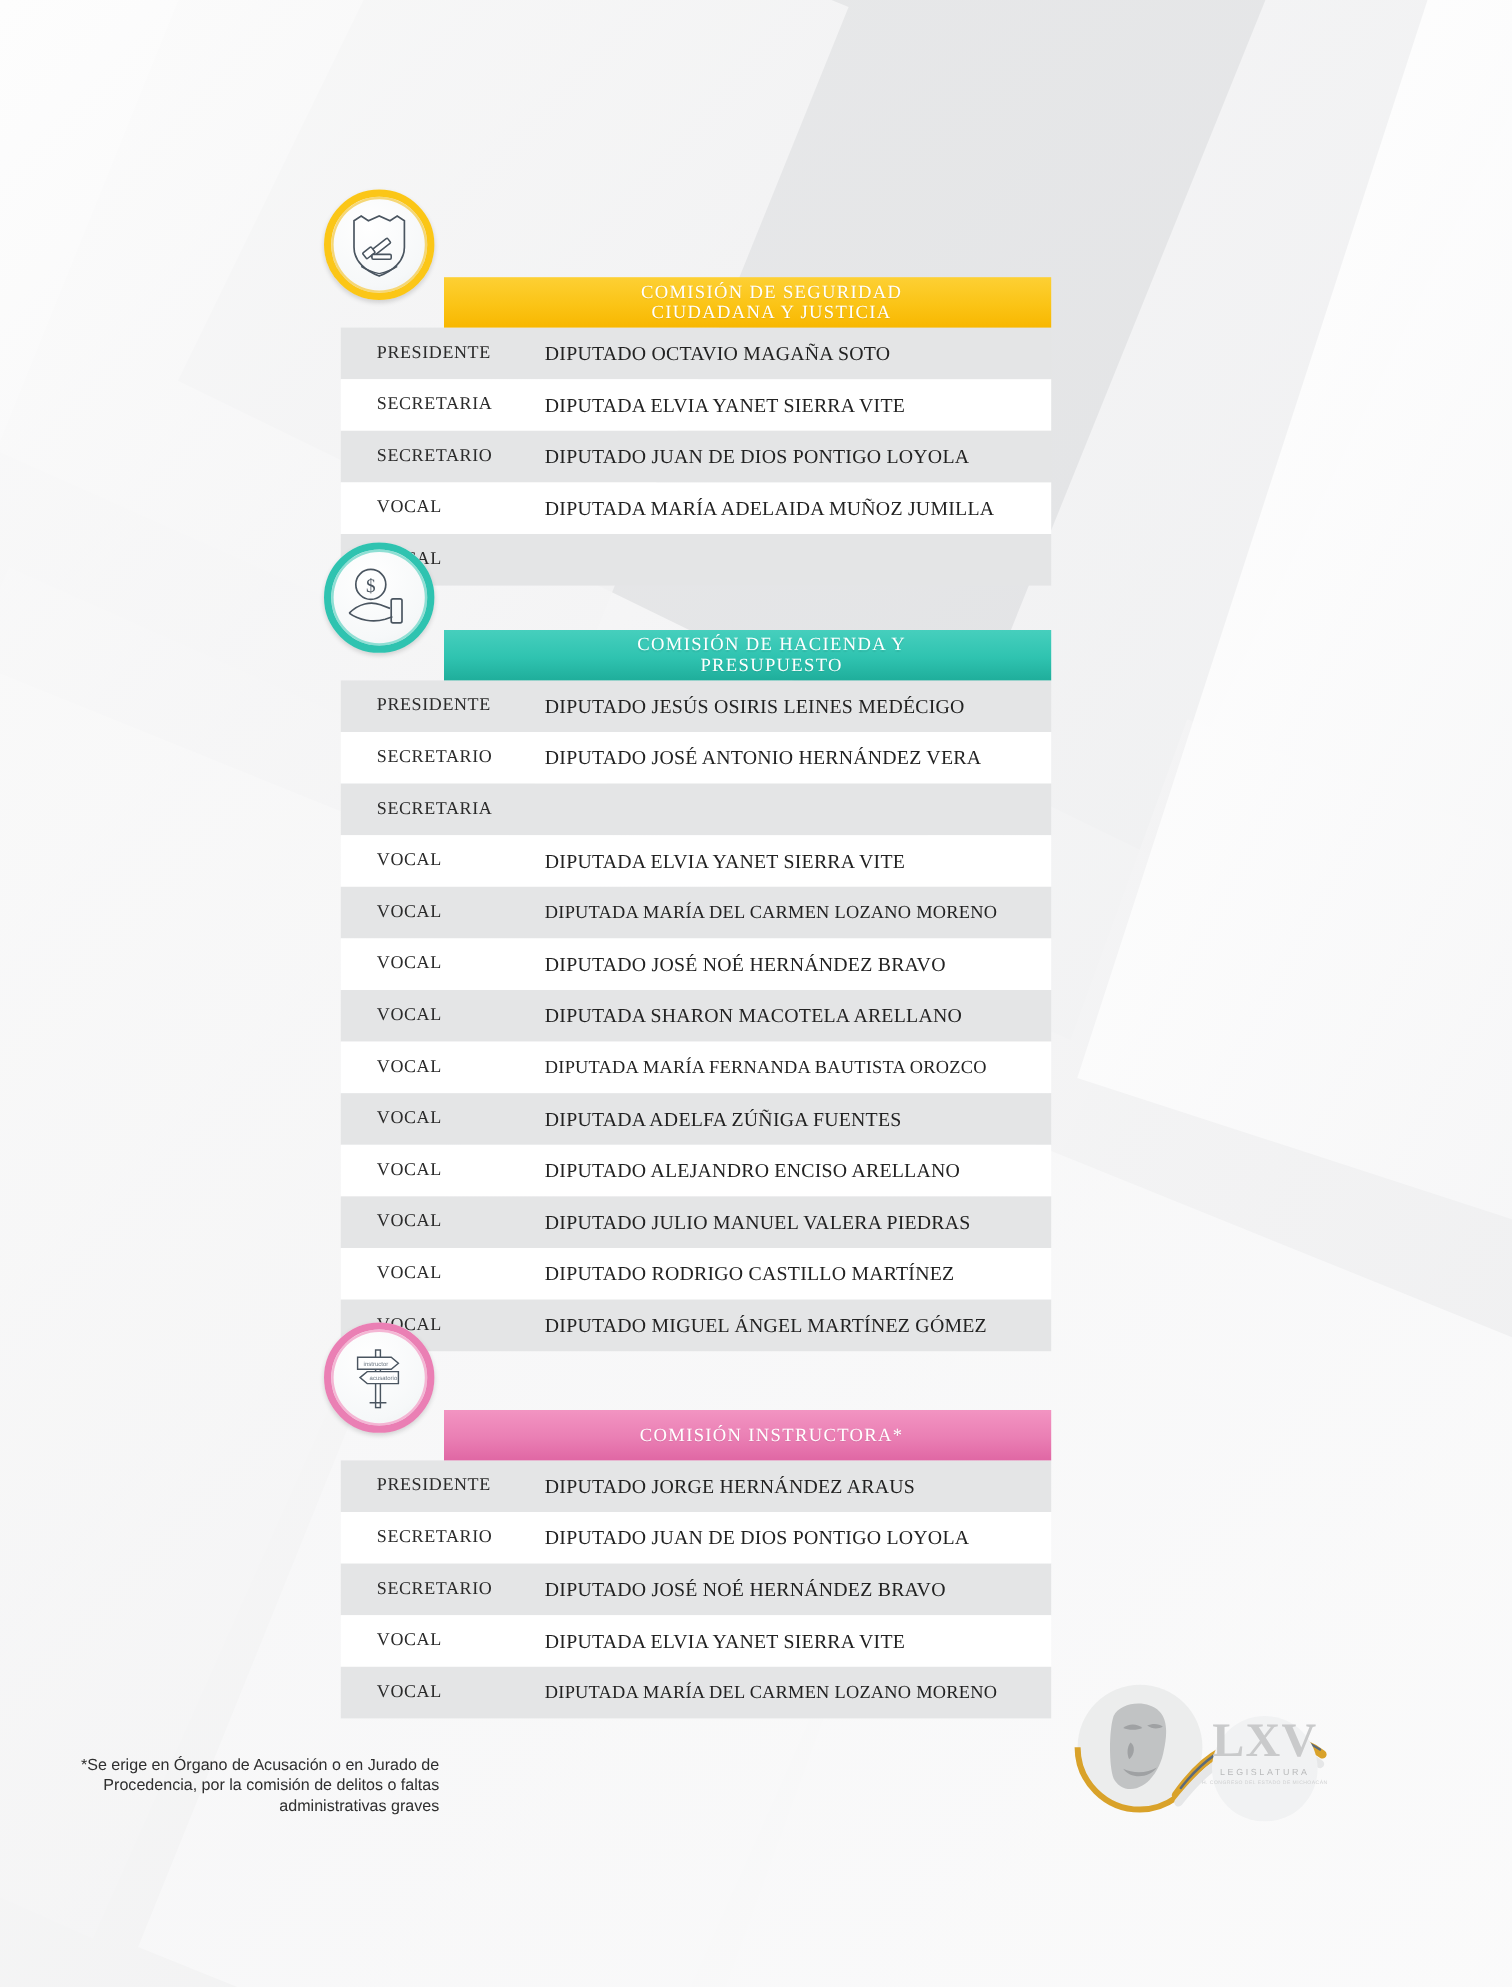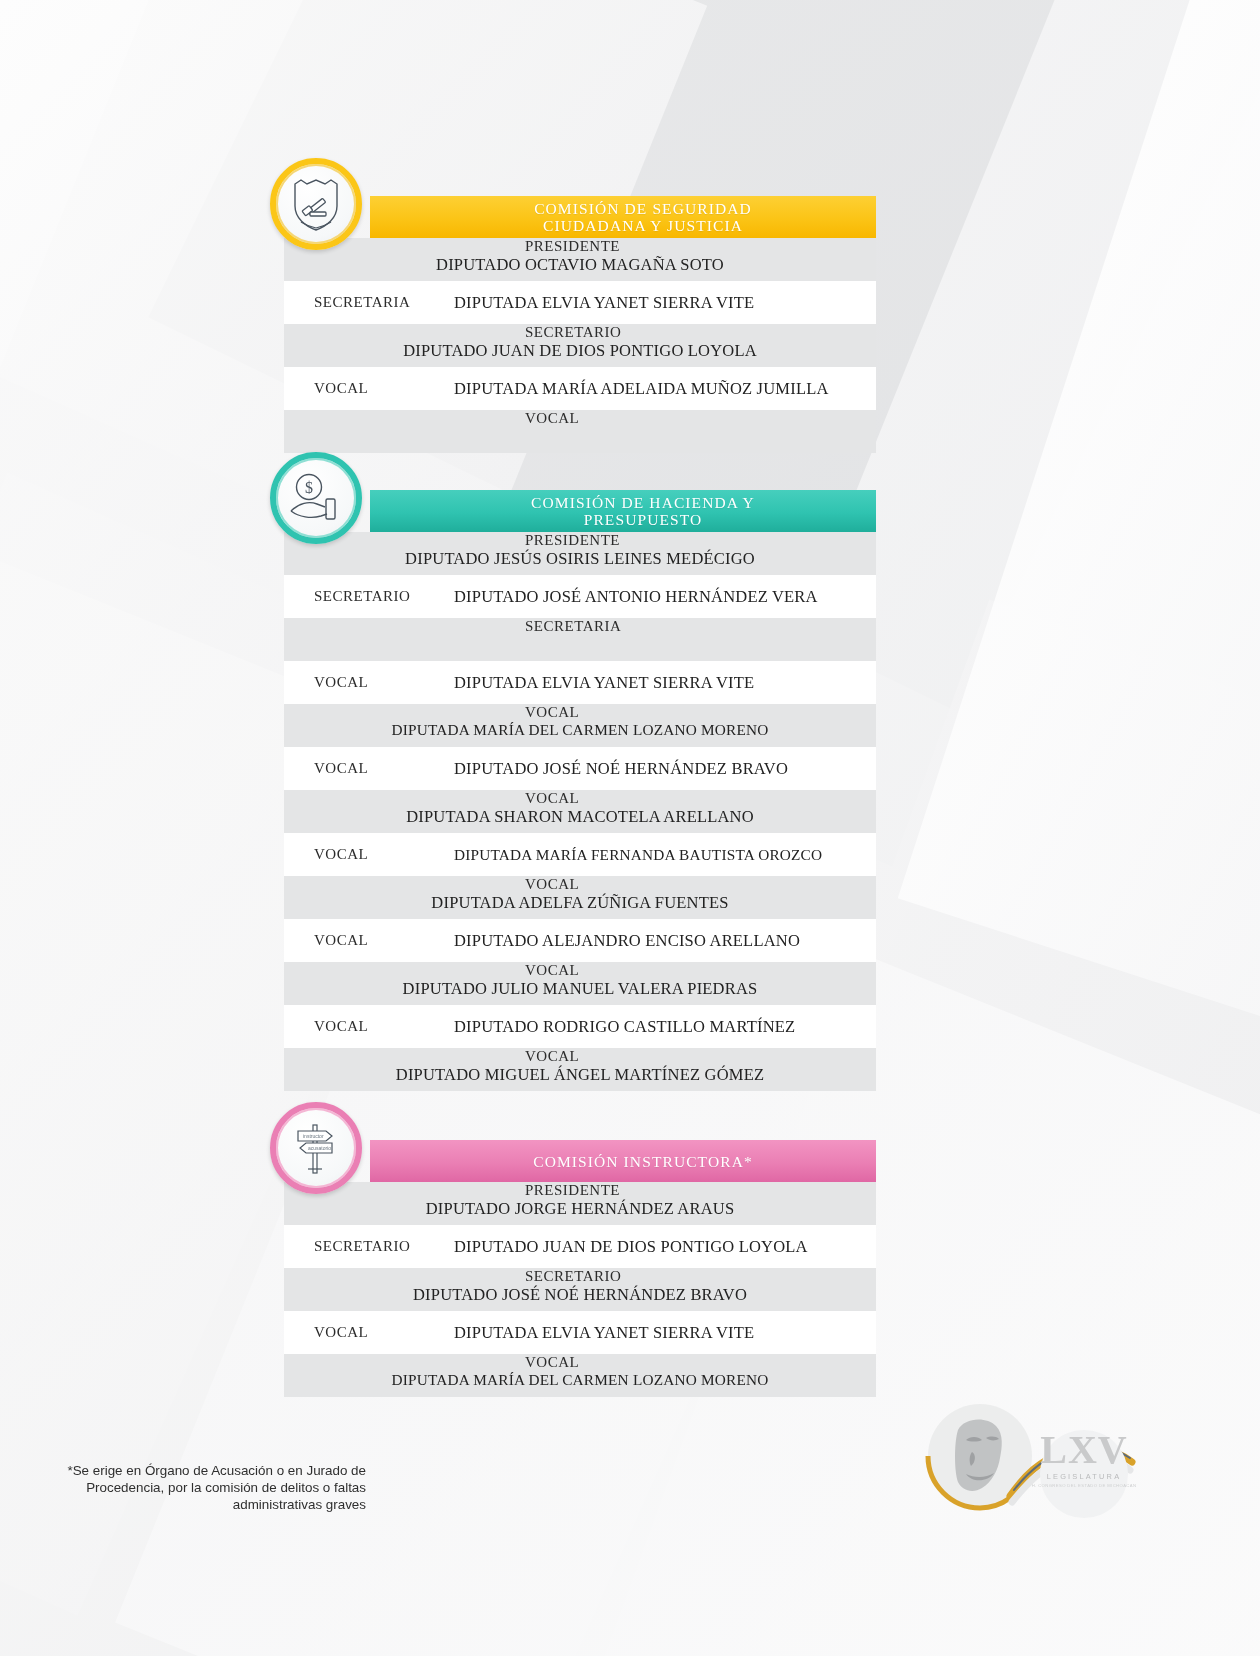--- a/index.html
+++ b/index.html
@@ -90,20 +90,21 @@
 
   
   .banner {
     position: relative;
     height: 42px;
     display: flex;
     align-items: center;
     justify-content: center;
     margin-left: 86px;
     width: 506px;
+    margin-top: 35px;
   }
   .banner-title {
     color: #ffffff;
     font-family: "Liberation Serif", serif;
     font-size: 15.5px;
     letter-spacing: 1.1px;
     text-align: center;
     line-height: 17px;
     text-shadow: 0 1px 1px rgba(0,0,0,.08);
     padding-left: 40px;
@@ -140,21 +141,21 @@
   }
   .badge svg { position: relative; z-index: 2; }
 
   
   .row {
     height: 43px;
     display: flex;
     align-items: center;
     box-sizing: border-box;
   }
-  .row.odd  { background: #e4e5e6; flex-direction: column; }
+  .row.odd  { background: #e4e5e6; }
   .row.even { background: #ffffff; }
   .row-role {
     width: 170px;
     padding-left: 30px;
     box-sizing: border-box;
     font-family: "Liberation Serif", serif;
     font-size: 15px;
     letter-spacing: .5px;
     color: #2b2b2b;
   }
@@ -177,21 +178,21 @@
     font-family: "Liberation Sans", sans-serif;
     font-size: 13.4px;
     line-height: 17px;
     color: #2f2f2f;
     text-align: right;
   }
 
   
   #logo {
     position: absolute;
-    left: 914px;
+    left: 884px;
     top: 1378px;
     width: 240px;
     height: 140px;
   }
   .logo-text {
     position: absolute;
     left: 112px;
     top: 52px;
     width: 116px;
     text-align: center;

